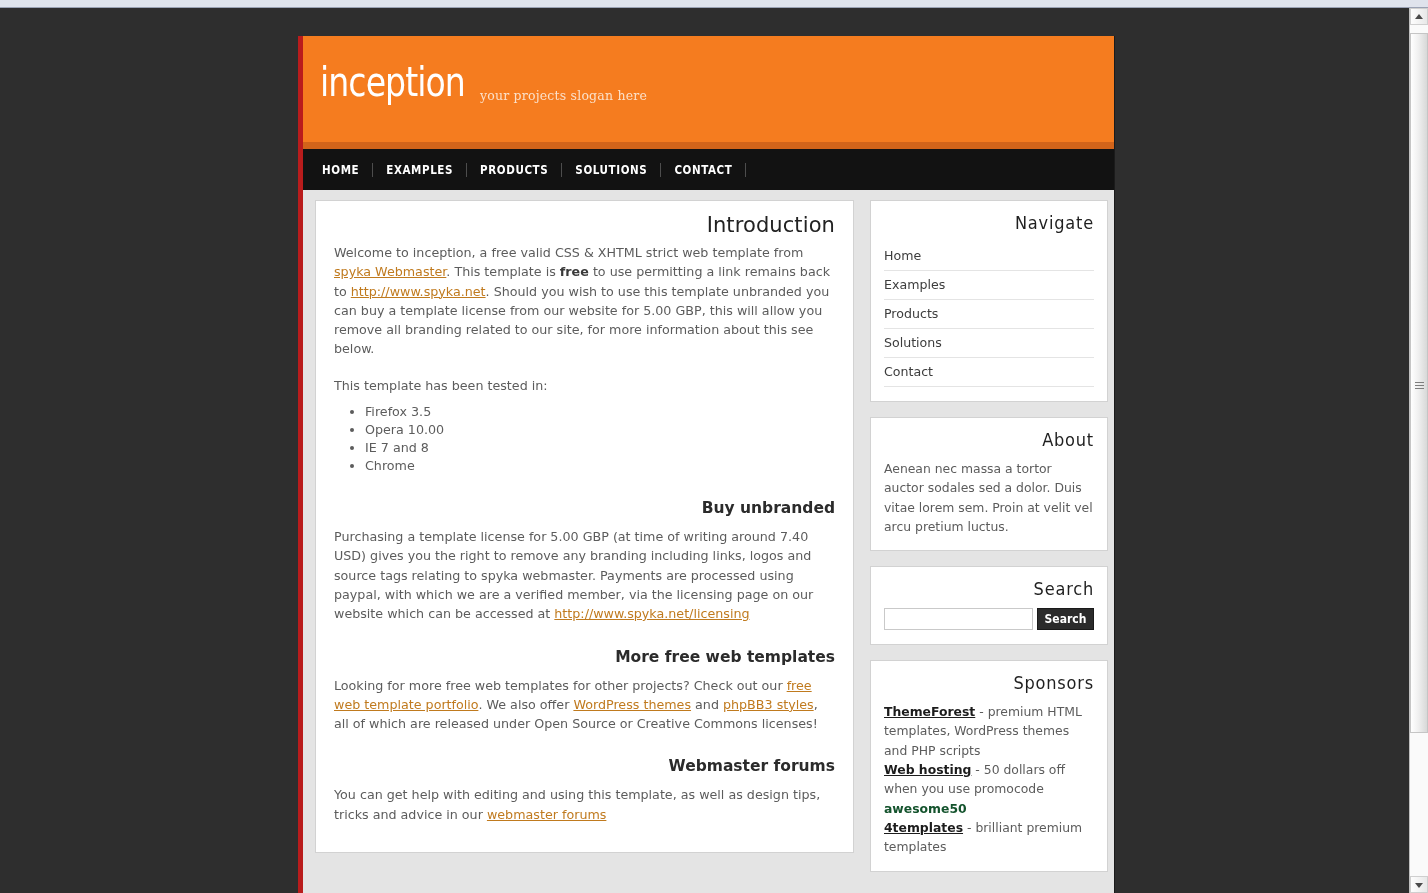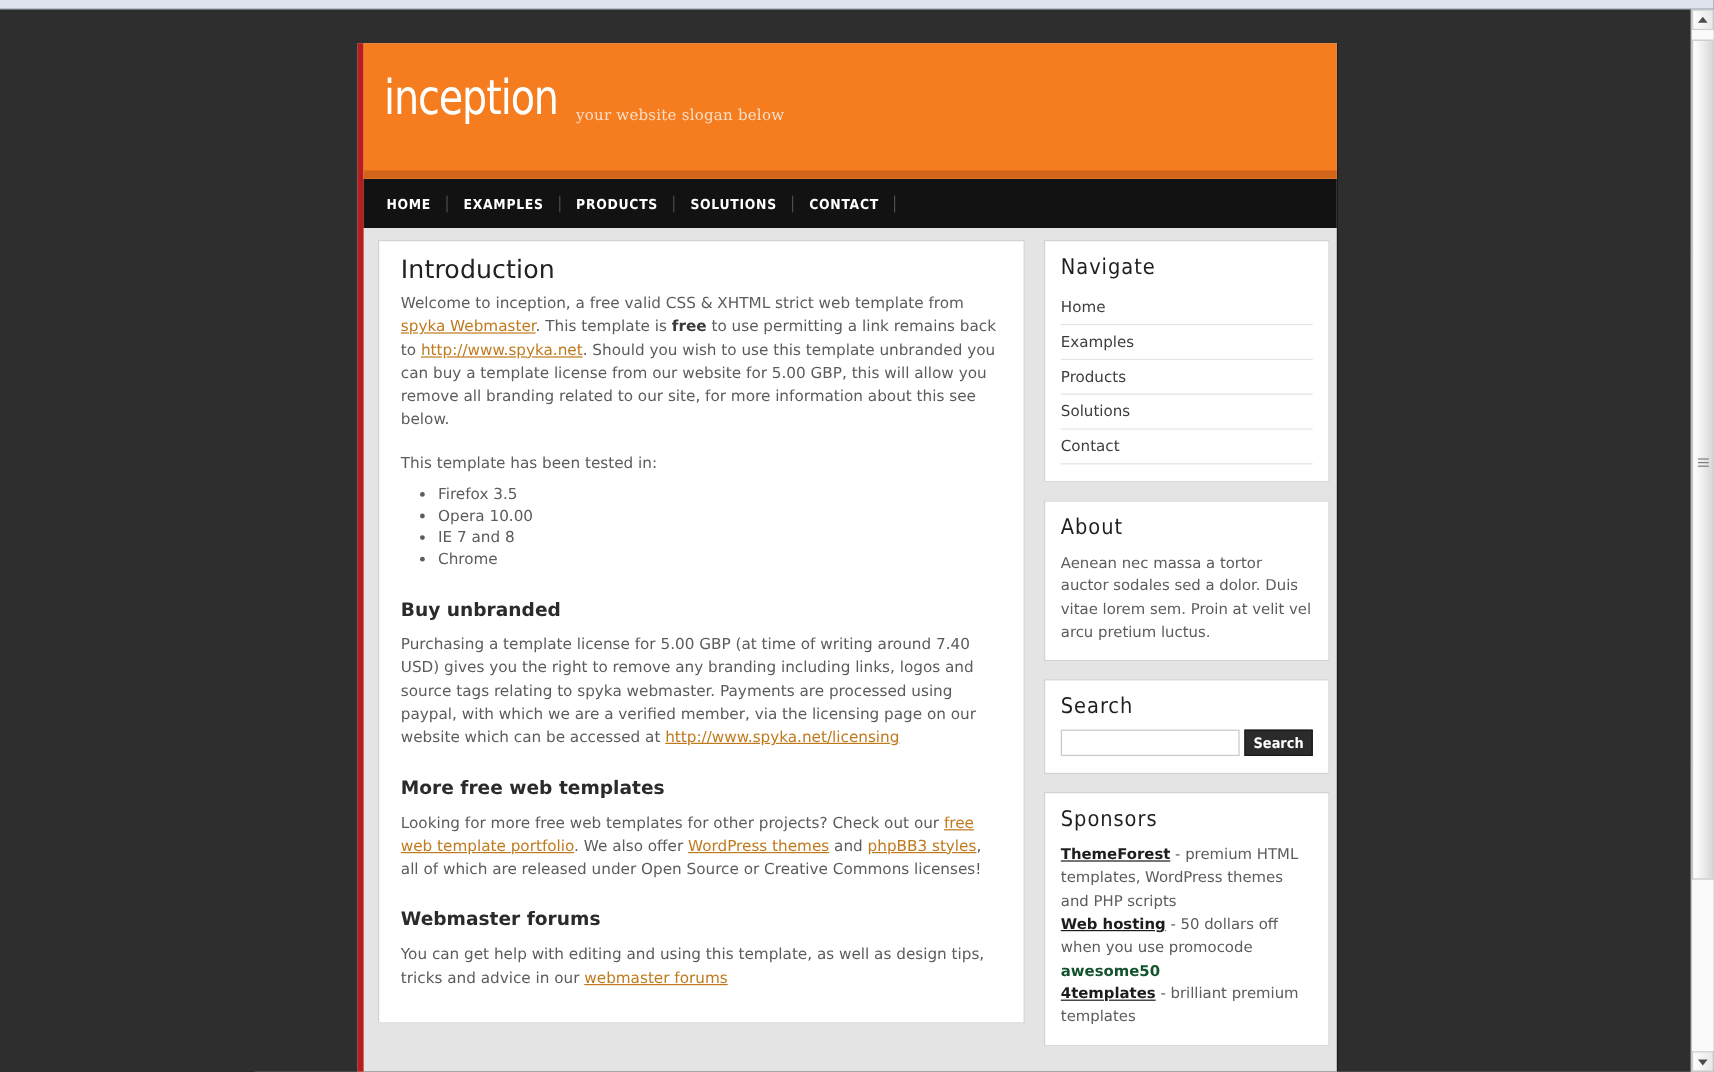--- a/index.html
+++ b/index.html
@@ -196,20 +196,21 @@
     box-sizing: border-box;
     padding: 11px 13px 14px 13px;
     margin-bottom: 15px;
   }
 
   
   h1, h2 {
     margin: 0;
     color: #222222;
     font-weight: normal;
+    text-align: right;
   }
   #content h1 {
     font-size: 21px;
     font-family: "DejaVu Sans", sans-serif;
     margin-bottom: 6px;
     letter-spacing: .1px;
   }
   #content h2 {
     font-size: 15.5px;
     font-weight: bold;
@@ -328,21 +329,21 @@
 <div id="viewport">
 
   <div id="top-strip"></div>
 
   <div id="desktop"></div>
 
   <div id="site">
 
     <div id="header">
       <div id="logo">inception</div>
-      <div id="slogan">your website slogan below</div>
+      <div id="slogan">your projects slogan here</div>
     </div>
 
     <div id="nav">
       <div class="nav-item">HOME</div>
       <div class="nav-sep"></div>
       <div class="nav-item">EXAMPLES</div>
       <div class="nav-sep"></div>
       <div class="nav-item">PRODUCTS</div>
       <div class="nav-sep"></div>
       <div class="nav-item">SOLUTIONS</div>

